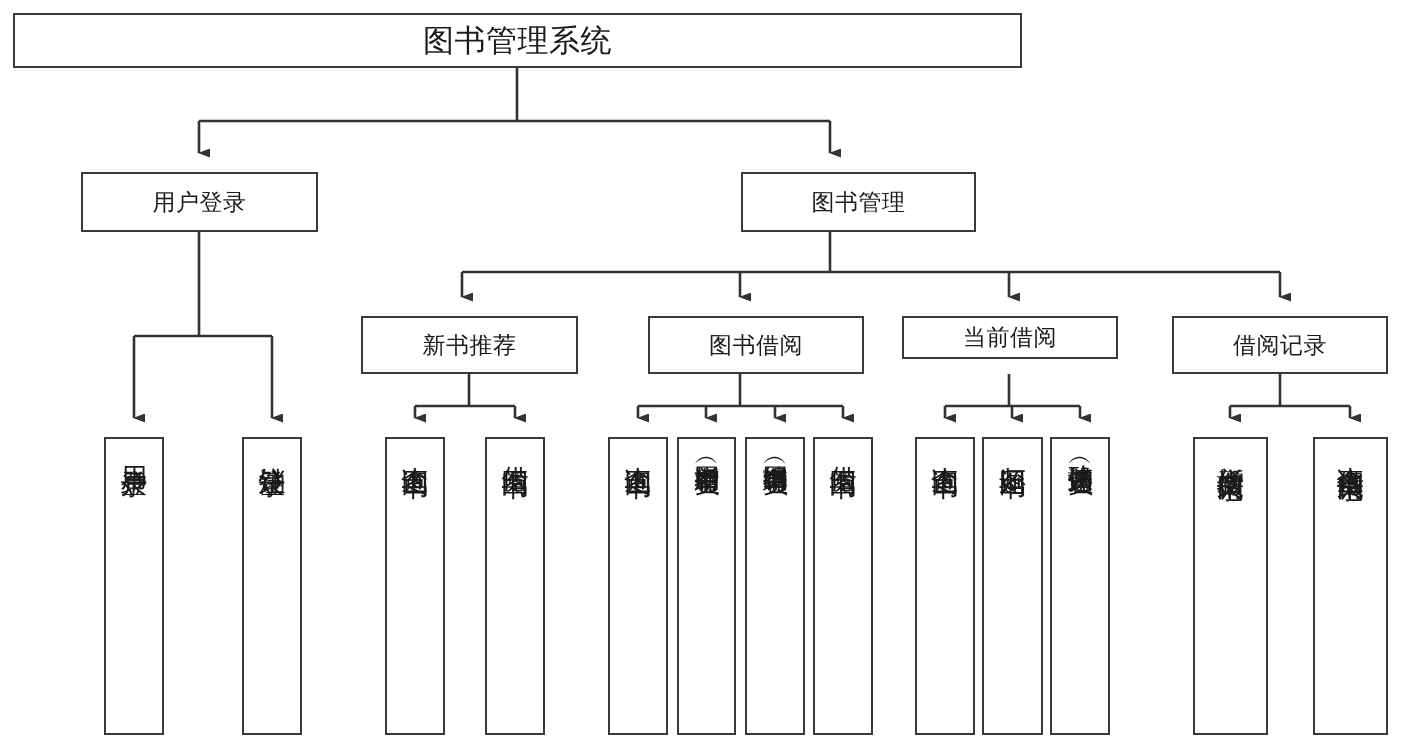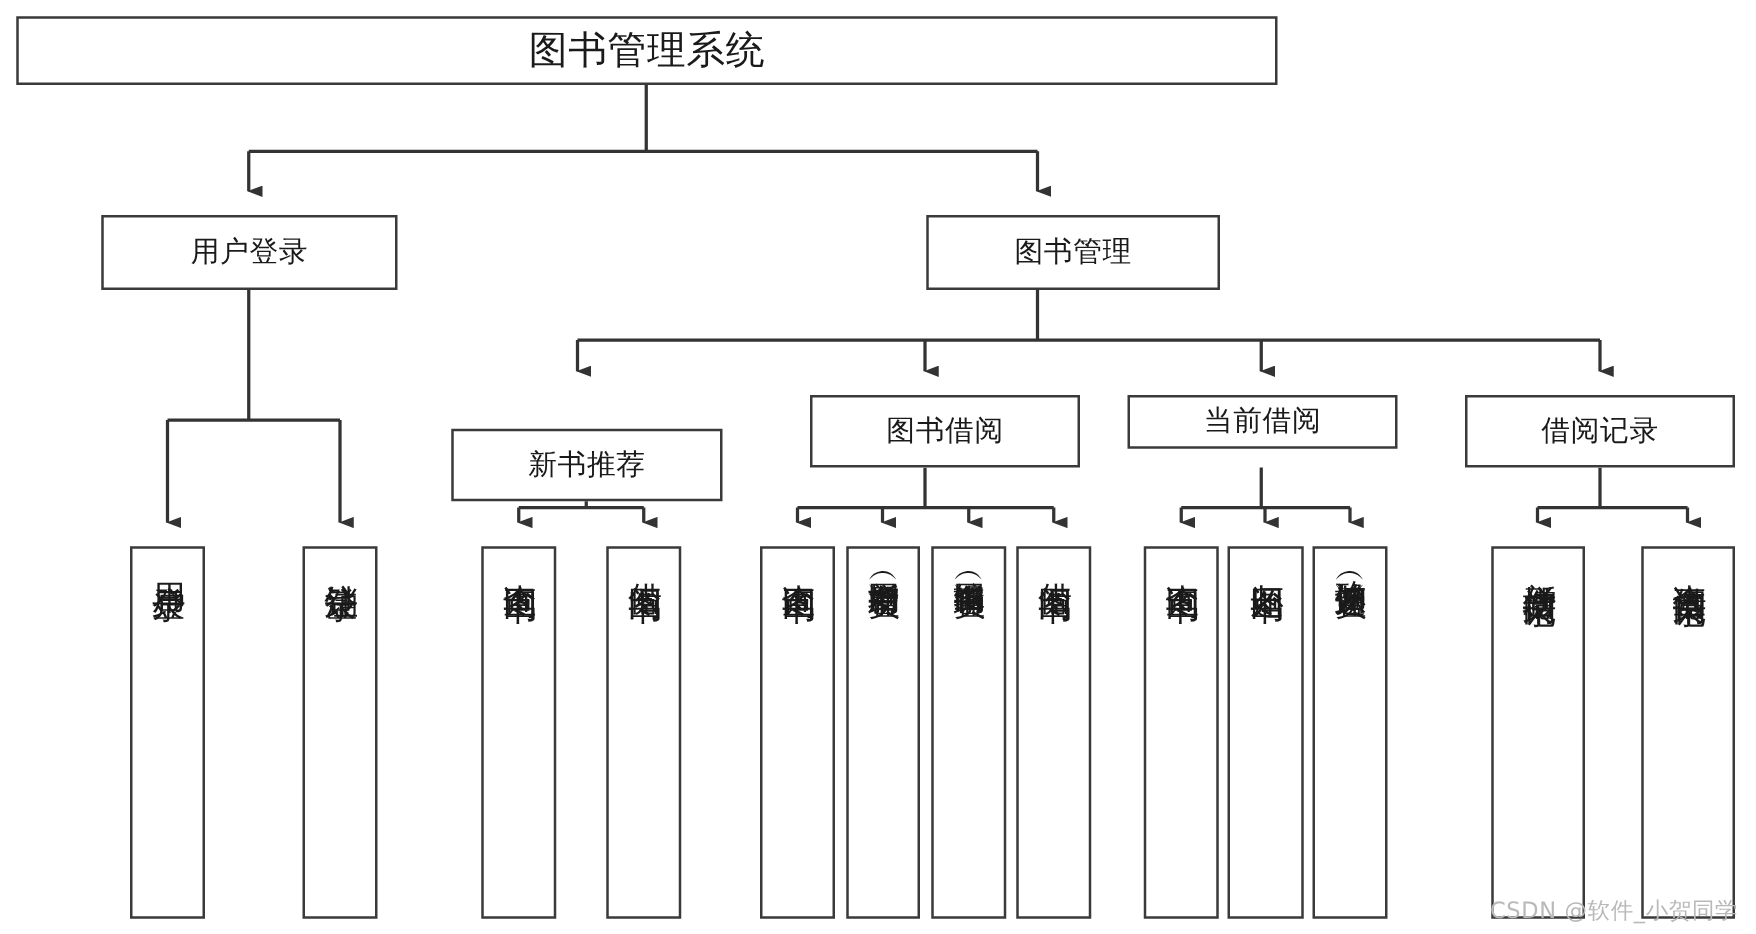--- a/index.html
+++ b/index.html
@@ -131,21 +131,21 @@
     <span class="lbl">图书管理系统</span>
   </div>
 
   <div class="node horiz" style="left: 81px; top: 172px; width: 237px; height: 60px; border-color: rgb(58, 58, 58); background: rgb(255, 255, 255); color: rgb(26, 26, 26);">
     <span class="lbl">用户登录</span>
   </div>
   <div class="node horiz" style="left: 712px; top: 172px; width: 235px; height: 60px; border-color: rgb(58, 58, 58); background: rgb(255, 255, 255); color: rgb(26, 26, 26); margin-left: 29px;">
     <span class="lbl">图书管理</span>
   </div>
 
-  <div class="node horiz" style="left: 361px; top: 316px; width: 217px; height: 58px; border-color: rgb(58, 58, 58); background: rgb(255, 255, 255); color: rgb(26, 26, 26); margin-top: 27px;">
+  <div class="node horiz" style="left: 361px; top: 316px; width: 217px; height: 58px; border-color: rgb(58, 58, 58); background: rgb(255, 255, 255); color: rgb(26, 26, 26);">
     <span class="lbl">新书推荐</span>
   </div>
   <div class="node horiz" style="left: 648px; top: 316px; width: 216px; height: 58px; border-color: rgb(58, 58, 58); background: rgb(255, 255, 255); color: rgb(26, 26, 26);">
     <span class="lbl">图书借阅</span>
   </div>
   <div class="node horiz" style="left: 902px; top: 316px; width: 216px; height: 43px; border-color: rgb(58, 58, 58); background: rgb(255, 255, 255); color: rgb(26, 26, 26);">
     <span class="lbl">当前借阅</span>
   </div>
   <div class="node horiz" style="left: 1172px; top: 316px; width: 216px; height: 58px; border-color: rgb(58, 58, 58); background: rgb(255, 255, 255); color: rgb(26, 26, 26);">
     <span class="lbl">借阅记录</span>
@@ -184,15 +184,14 @@
   <div class="node vert narrow" style="left: 1050px; top: 437px; width: 60px; height: 298px; border-color: rgb(58, 58, 58); background: rgb(255, 255, 255); color: rgb(26, 26, 26);">
     <span class="lbl">确认归还（管理员）</span>
   </div>
   <div class="node vert" style="left: 1193px; top: 437px; width: 75px; height: 298px; border-color: rgb(58, 58, 58); background: rgb(255, 255, 255); color: rgb(26, 26, 26);">
     <span class="lbl">新增借阅记录</span>
   </div>
   <div class="node vert" style="left: 1313px; top: 437px; width: 75px; height: 298px; border-color: rgb(58, 58, 58); background: rgb(255, 255, 255); color: rgb(26, 26, 26);">
     <span class="lbl">查询借阅记录</span>
   </div>
 
-  <div class="watermark" style="left: 1192px; top: 716px; color: rgb(185, 185, 185);">CSDN @软件_小贺同学</div>
 
 </div>
 
 </body></html>

